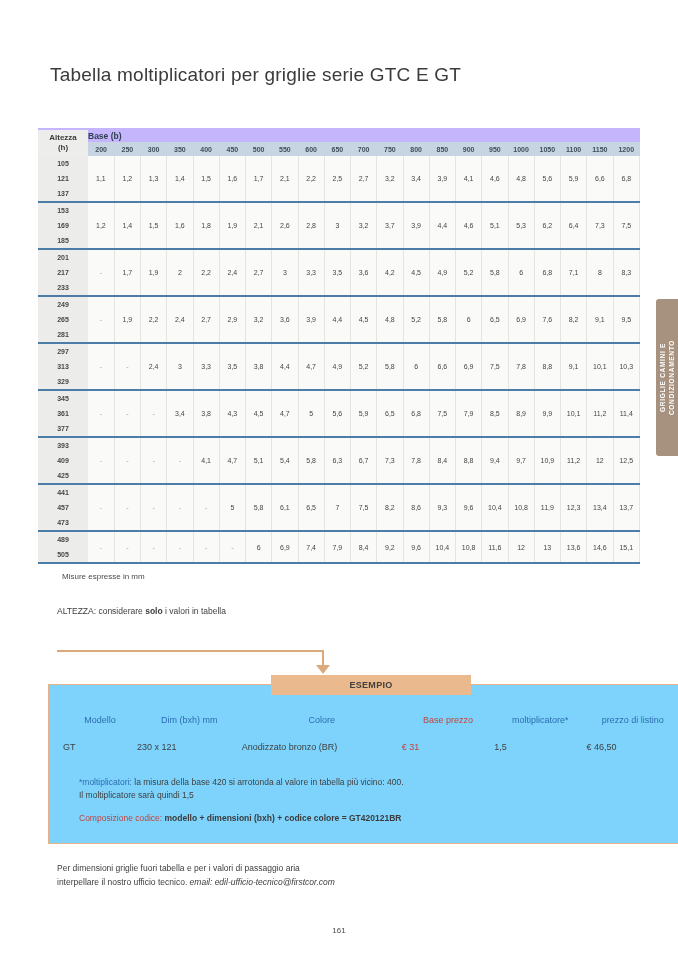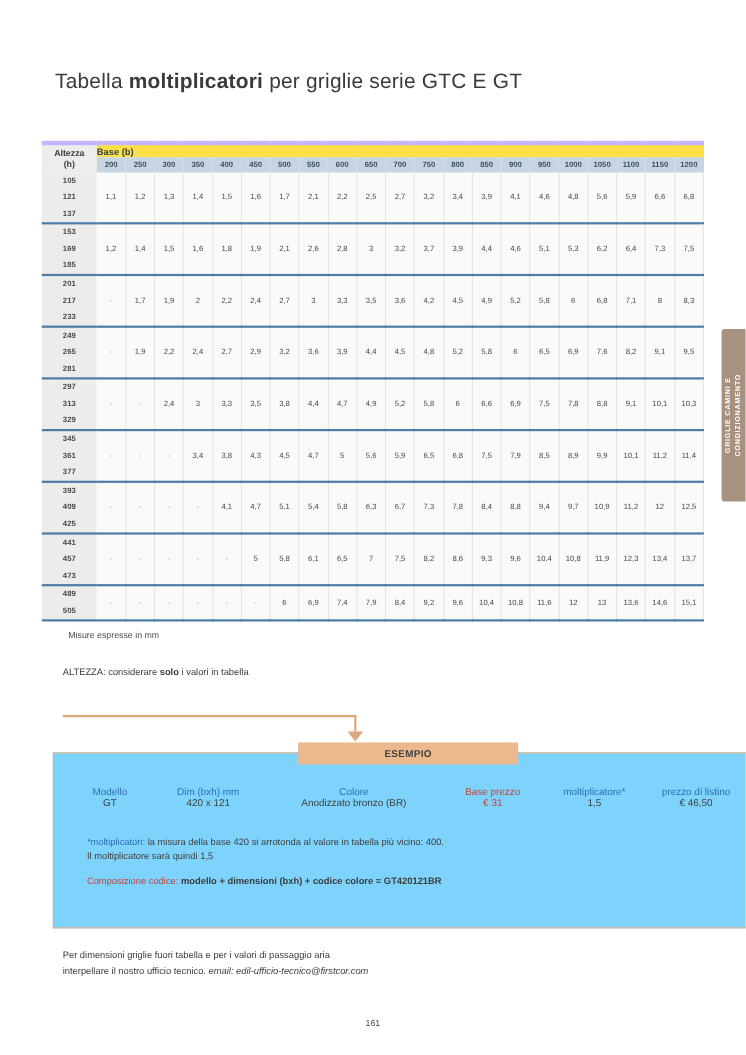--- a/index.html
+++ b/index.html
@@ -2,28 +2,28 @@
 <html><head>
 <meta charset="utf-8">
 <style>
   * { margin:0; padding:0; box-sizing:border-box; }
   html,body { background:#ffffff; }
   .page {
     position:relative; width:678px; height:959px; background:#ffffff;
     font-family:"Liberation Sans", sans-serif; overflow:hidden; margin:0 auto;
   }
   .title { position:absolute; top:64px; left:50px; font-size:19px; color:#3b3b3b; letter-spacing:.2px; font-weight:normal; }
-  .title .bold { font-weight:bold; }
+  .title .bold { font-weight:normal; }
 
   
   .tablewrap { position:absolute; top:128px; left:38px; width:602px; }
-  table.mult { border-collapse:collapse; width:100%; table-layout:fixed; border-top:4px solid #c4b5fd; }
+  table.mult { border-collapse:collapse; width:100%; table-layout:fixed; border-top:2px solid #c4b5fd; }
   table.mult td { padding:0; }
   td.corner { width:50px; background:#ededeb; text-align:center; font-weight:bold; font-size:8px; color:#3c3c3c; line-height:1.25; }
-  td.baseLabel { background:#fde047; font-weight:bold; font-size:8.5px; color:#2f3f4c; text-align:left; padding:2px 0 1px 5px; height:13px; }
+  td.baseLabel { background:#c4b5fd; font-weight:bold; font-size:8.5px; color:#2f3f4c; text-align:left; padding:2px 0 1px 5px; height:13px; }
   tr.colhead td { background:#c7d4e1; font-size:7px; font-weight:bold; color:#3d4e5c; text-align:center; height:14px; }
   tr.group { border-bottom:2px solid #4d7ca6; }
   td.heights { background:#ececea; vertical-align:middle; }
   td.heights div { font-size:7px; font-weight:bold; color:#474747; text-align:center; height:15px; line-height:15px; }
   td.val { background:#fafaf8; border-right:1px solid #e4e4e0; text-align:center; font-size:7px; color:#454545; vertical-align:middle; }
   td.val.dash { color:#9a9a96; }
   .footnote { margin-top:8px; font-size:8px; color:#4b4b4b;margin-left:24px; }
 
   
   .note { position:absolute; left:57px; font-size:8.5px; color:#3d3d3d; }
@@ -39,21 +39,21 @@
 
   
   .esempio { position:absolute; left:48px; top:684px; width:646px; height:160px;
              border:1px solid #e8b183; background:#7dd3fc; }
   .esempio-band { position:absolute; left:50%; transform:translateX(-50%); top:-10px; width:200px; height:20px;
                   background:#eaba8e; display:flex; align-items:center; justify-content:center;
                   font-size:9px; font-weight:bold; color:#42403e; letter-spacing:.3px; }
   .es-grid { display:grid; grid-template-columns:12% 17% 26% 15% 15% 15%; padding:30px 14px 0 14px; }
   .es-grid .hd { font-size:9px; font-weight:normal; color:#2e6cb0; text-align:center; }
   .es-grid .hd.red { color:#c2443c; }
-  .es-grid .cell { font-size:9px; color:#3f3f3f; text-align:center; }
+  .es-grid .cell { font-size:9px; color:#3f3f3f; text-align:left; margin-top:17px; }
   .es-grid .cell.red { color:#c2443c; }
   .es-note1 { margin:24px 0 0 30px; font-size:8.5px; color:#3f3f3f; line-height:1.55; }
   .es-note1 .lbl { color:#2e6cb0; }
   .es-note2 { margin:11px 0 0 30px; font-size:8.5px; }
   .es-note2 .lbl { color:#c2443c; }
   .es-note2 .txt { color:#3b3b3b; font-weight:bold; }
 
   
   .footer { position:absolute; left:57px; top:862px; font-size:8.5px; color:#3d3d3d; line-height:1.6; }
   .footer .italic { font-style:italic; }
@@ -370,21 +370,21 @@
   <div class="esempio">
     <div class="esempio-band">ESEMPIO</div>
     <div class="es-grid" id="es-grid">
         <div class="hd">Modello</div>
         <div class="hd">Dim (bxh) mm</div>
         <div class="hd">Colore</div>
         <div class="hd red">Base prezzo</div>
         <div class="hd">moltiplicatore*</div>
         <div class="hd">prezzo di listino</div>
         <div class="cell">GT</div>
-        <div class="cell">420 x 121</div>
+        <div class="cell">230 x 121</div>
         <div class="cell">Anodizzato bronzo (BR)</div>
         <div class="cell red">€ 31</div>
         <div class="cell">1,5</div>
         <div class="cell">€ 46,50</div>
       </div>
     <p class="es-note1"><span class="lbl">*moltiplicatori:</span><span> la misura della base 420 si arrotonda al valore in tabella più vicino: 400.</span><br><span>Il moltiplicatore sarà quindi  1,5</span></p>
     <p class="es-note2"><span class="lbl">Composizione codice:</span><span class="txt"> modello + dimensioni (bxh) + codice colore =  GT420121BR</span></p>
   </div>
 
   <p class="footer"><span>Per dimensioni griglie fuori tabella e per i valori di passaggio aria</span><br><span>interpellare il nostro ufficio tecnico. </span><span class="italic">email: edil-ufficio-tecnico@firstcor.com</span></p>

